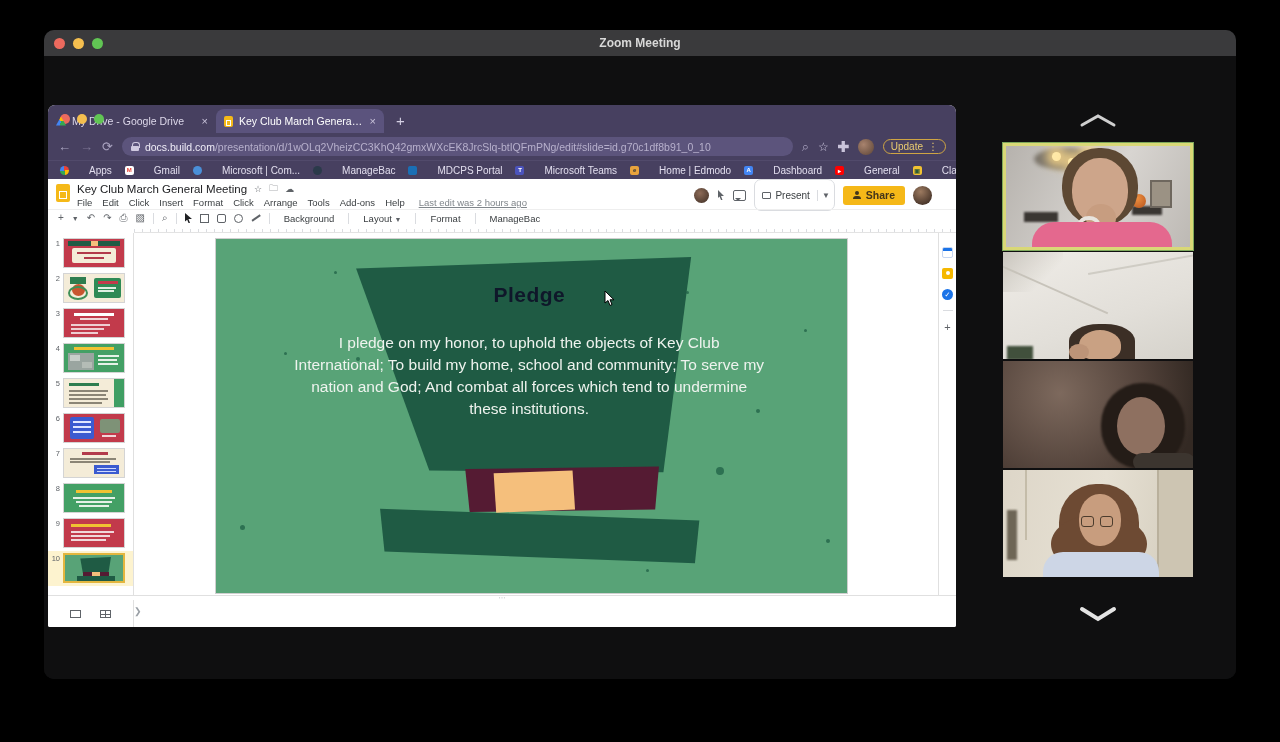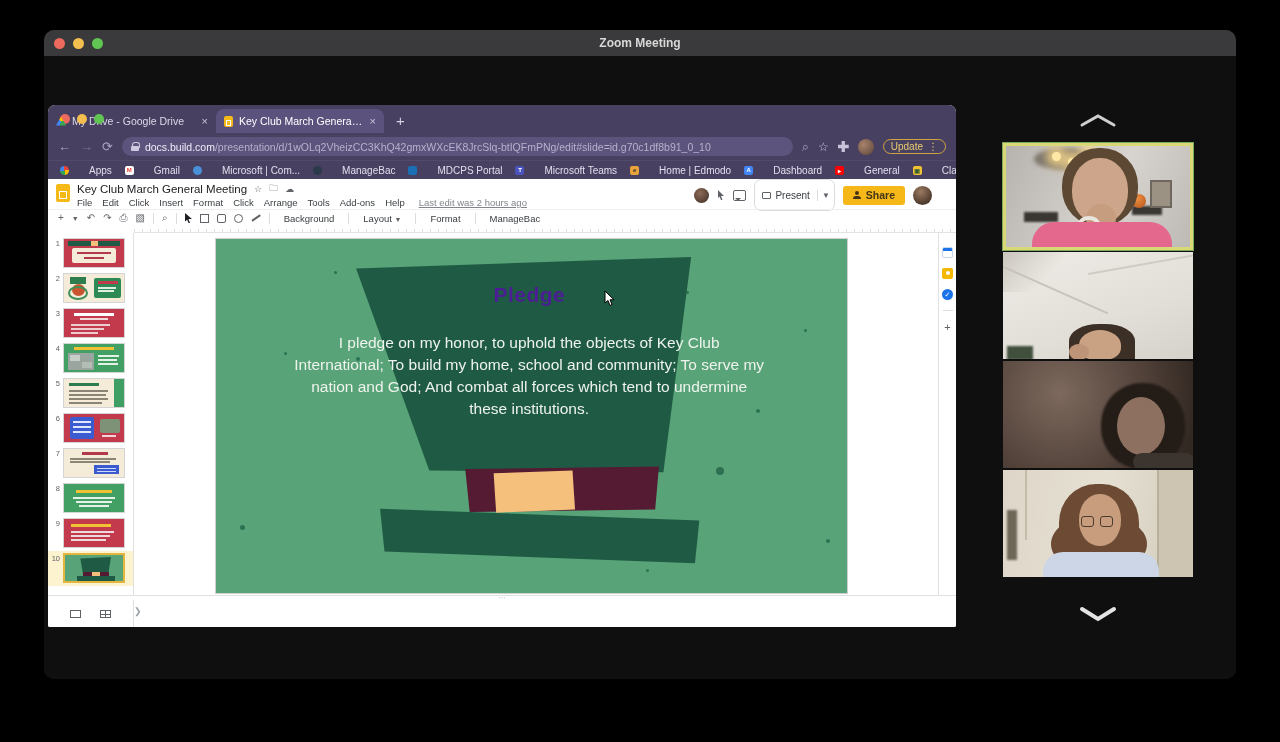--- a/index.html
+++ b/index.html
@@ -106,21 +106,21 @@
   .a { position:absolute; }
 
   .canvas { flex:1; position:relative; background:#fff; min-width:0; }
   .slide { position:absolute; left:82px; top:6px; width:631px; height:354px; background:#58a377;
     box-shadow:0 0 0 1px #cfcfcf; overflow:hidden; }
   .dot { position:absolute; border-radius:50%; background:#2d7152; }
   .hat-body { position:absolute; inset:0; background:#1f5b44; clip-path:polygon(22.2% 8.3%,75.3% 5.1%,70.9% 65.9%,33.8% 65.4%); }
   .hat-band { position:absolute; inset:0; background:#551b33; clip-path:polygon(39.5% 65%,70.2% 64.3%,69.6% 76.4%,40.2% 77.1%); }
   .hat-buckle { position:absolute; inset:0; background:#f5bf7c; clip-path:polygon(44% 66.2%,56.5% 65.4%,56.9% 76.4%,44.4% 77.3%); }
   .hat-brim { position:absolute; inset:0; background:#1f5b44; clip-path:polygon(26% 76.2%,76.6% 79.5%,75.9% 91.6%,26.7% 88.3%); }
-  .slide-title { position:absolute; left:50%; top:44px; transform:translateX(-53%); color:#4c1d95;
+  .slide-title { position:absolute; left:50%; top:44px; transform:translateX(-53%); color:#0f172a;
     font-size:21px; font-weight:bold; letter-spacing:.5px; }
   .slide-body { position:absolute; left:50%; top:93px; transform:translateX(-50.5%); width:472px;
     color:#eef3ee; font-size:15.5px; line-height:1.42; text-align:center; }
   .mouse-cursor { position:absolute; left:388px; top:52px; width:11px; height:16px; }
 
   .sidepanel { width:18px; border-left:1px solid #e0e0e0; display:flex; flex-direction:column; align-items:center; gap:10px; padding-top:14px; flex:none; }
   .sp-cal { width:11px; height:11px; border:1px solid #c6d6f1; border-radius:2px; background:linear-gradient(#1a73e8 0 35%,#fff 35%); }
   .sp-keep { width:11px; height:11px; border-radius:2px; background:#f5b800; position:relative; }
   .sp-keep:after{content:"";position:absolute;left:3.5px;top:3px;width:4px;height:4px;border-radius:50%;background:#fff;}
   .sp-tasks { width:11px; height:11px; border-radius:50%; background:#1a73e8; color:#fff; font-size:7px; text-align:center; line-height:11px; }

